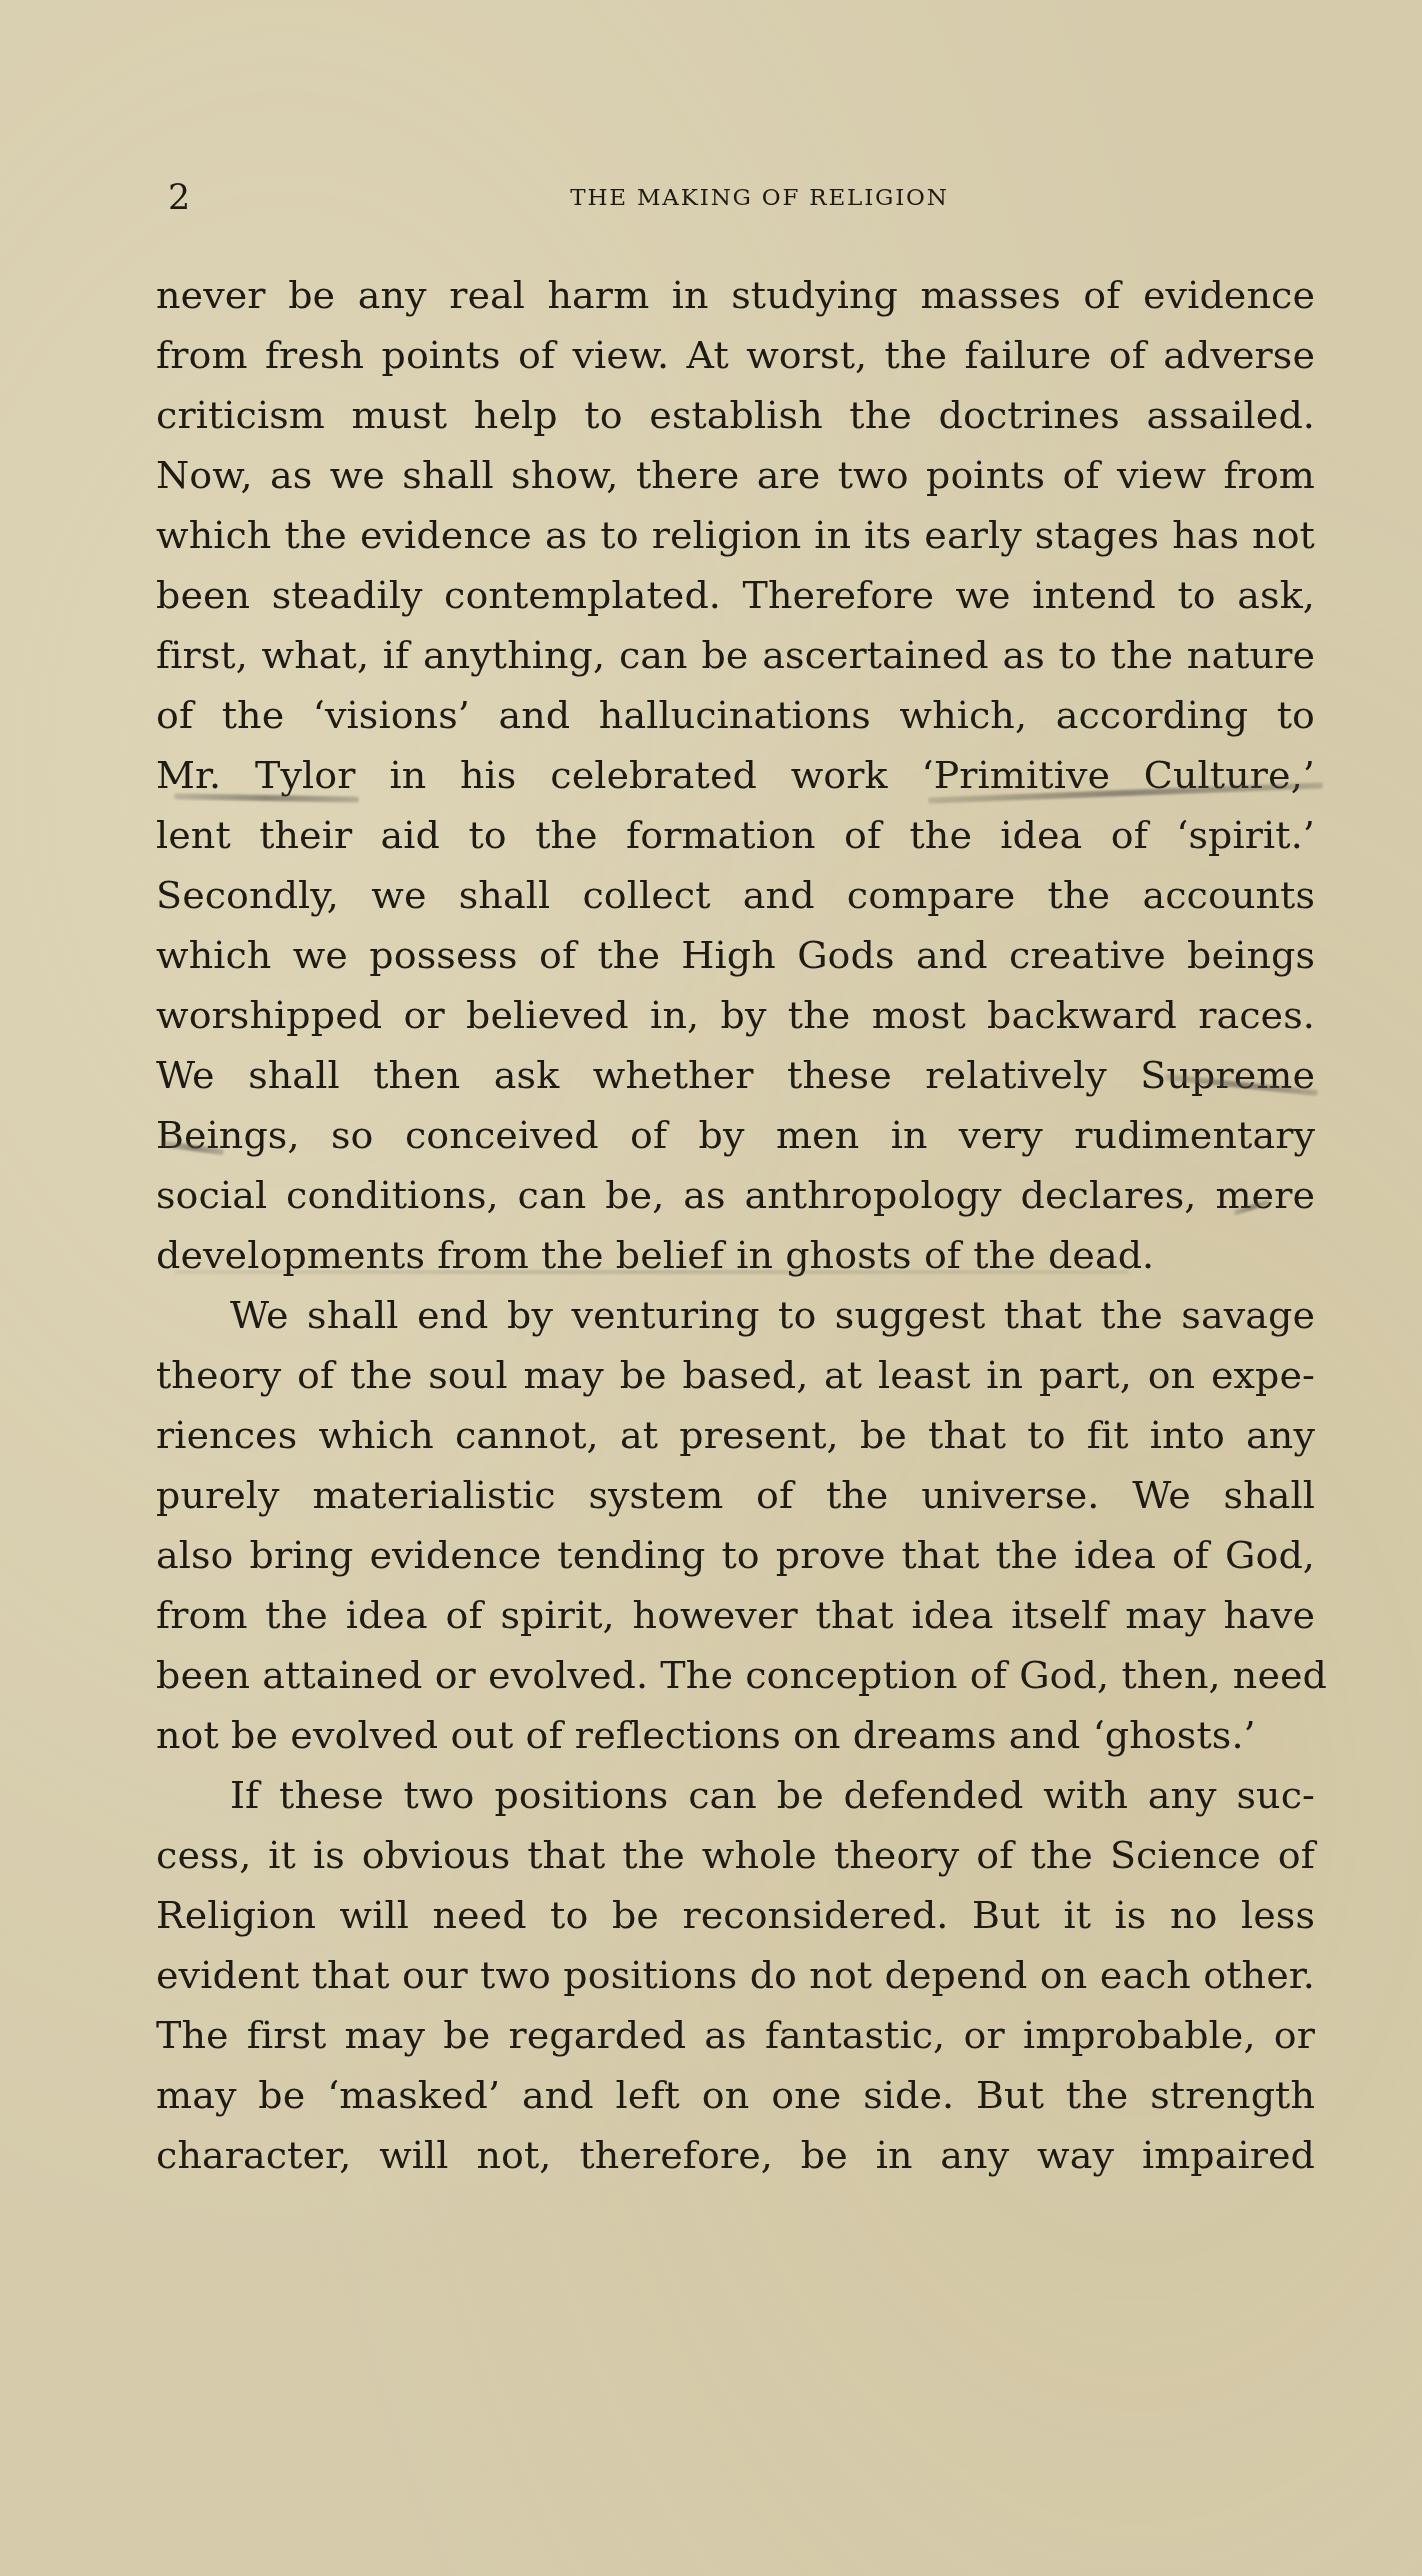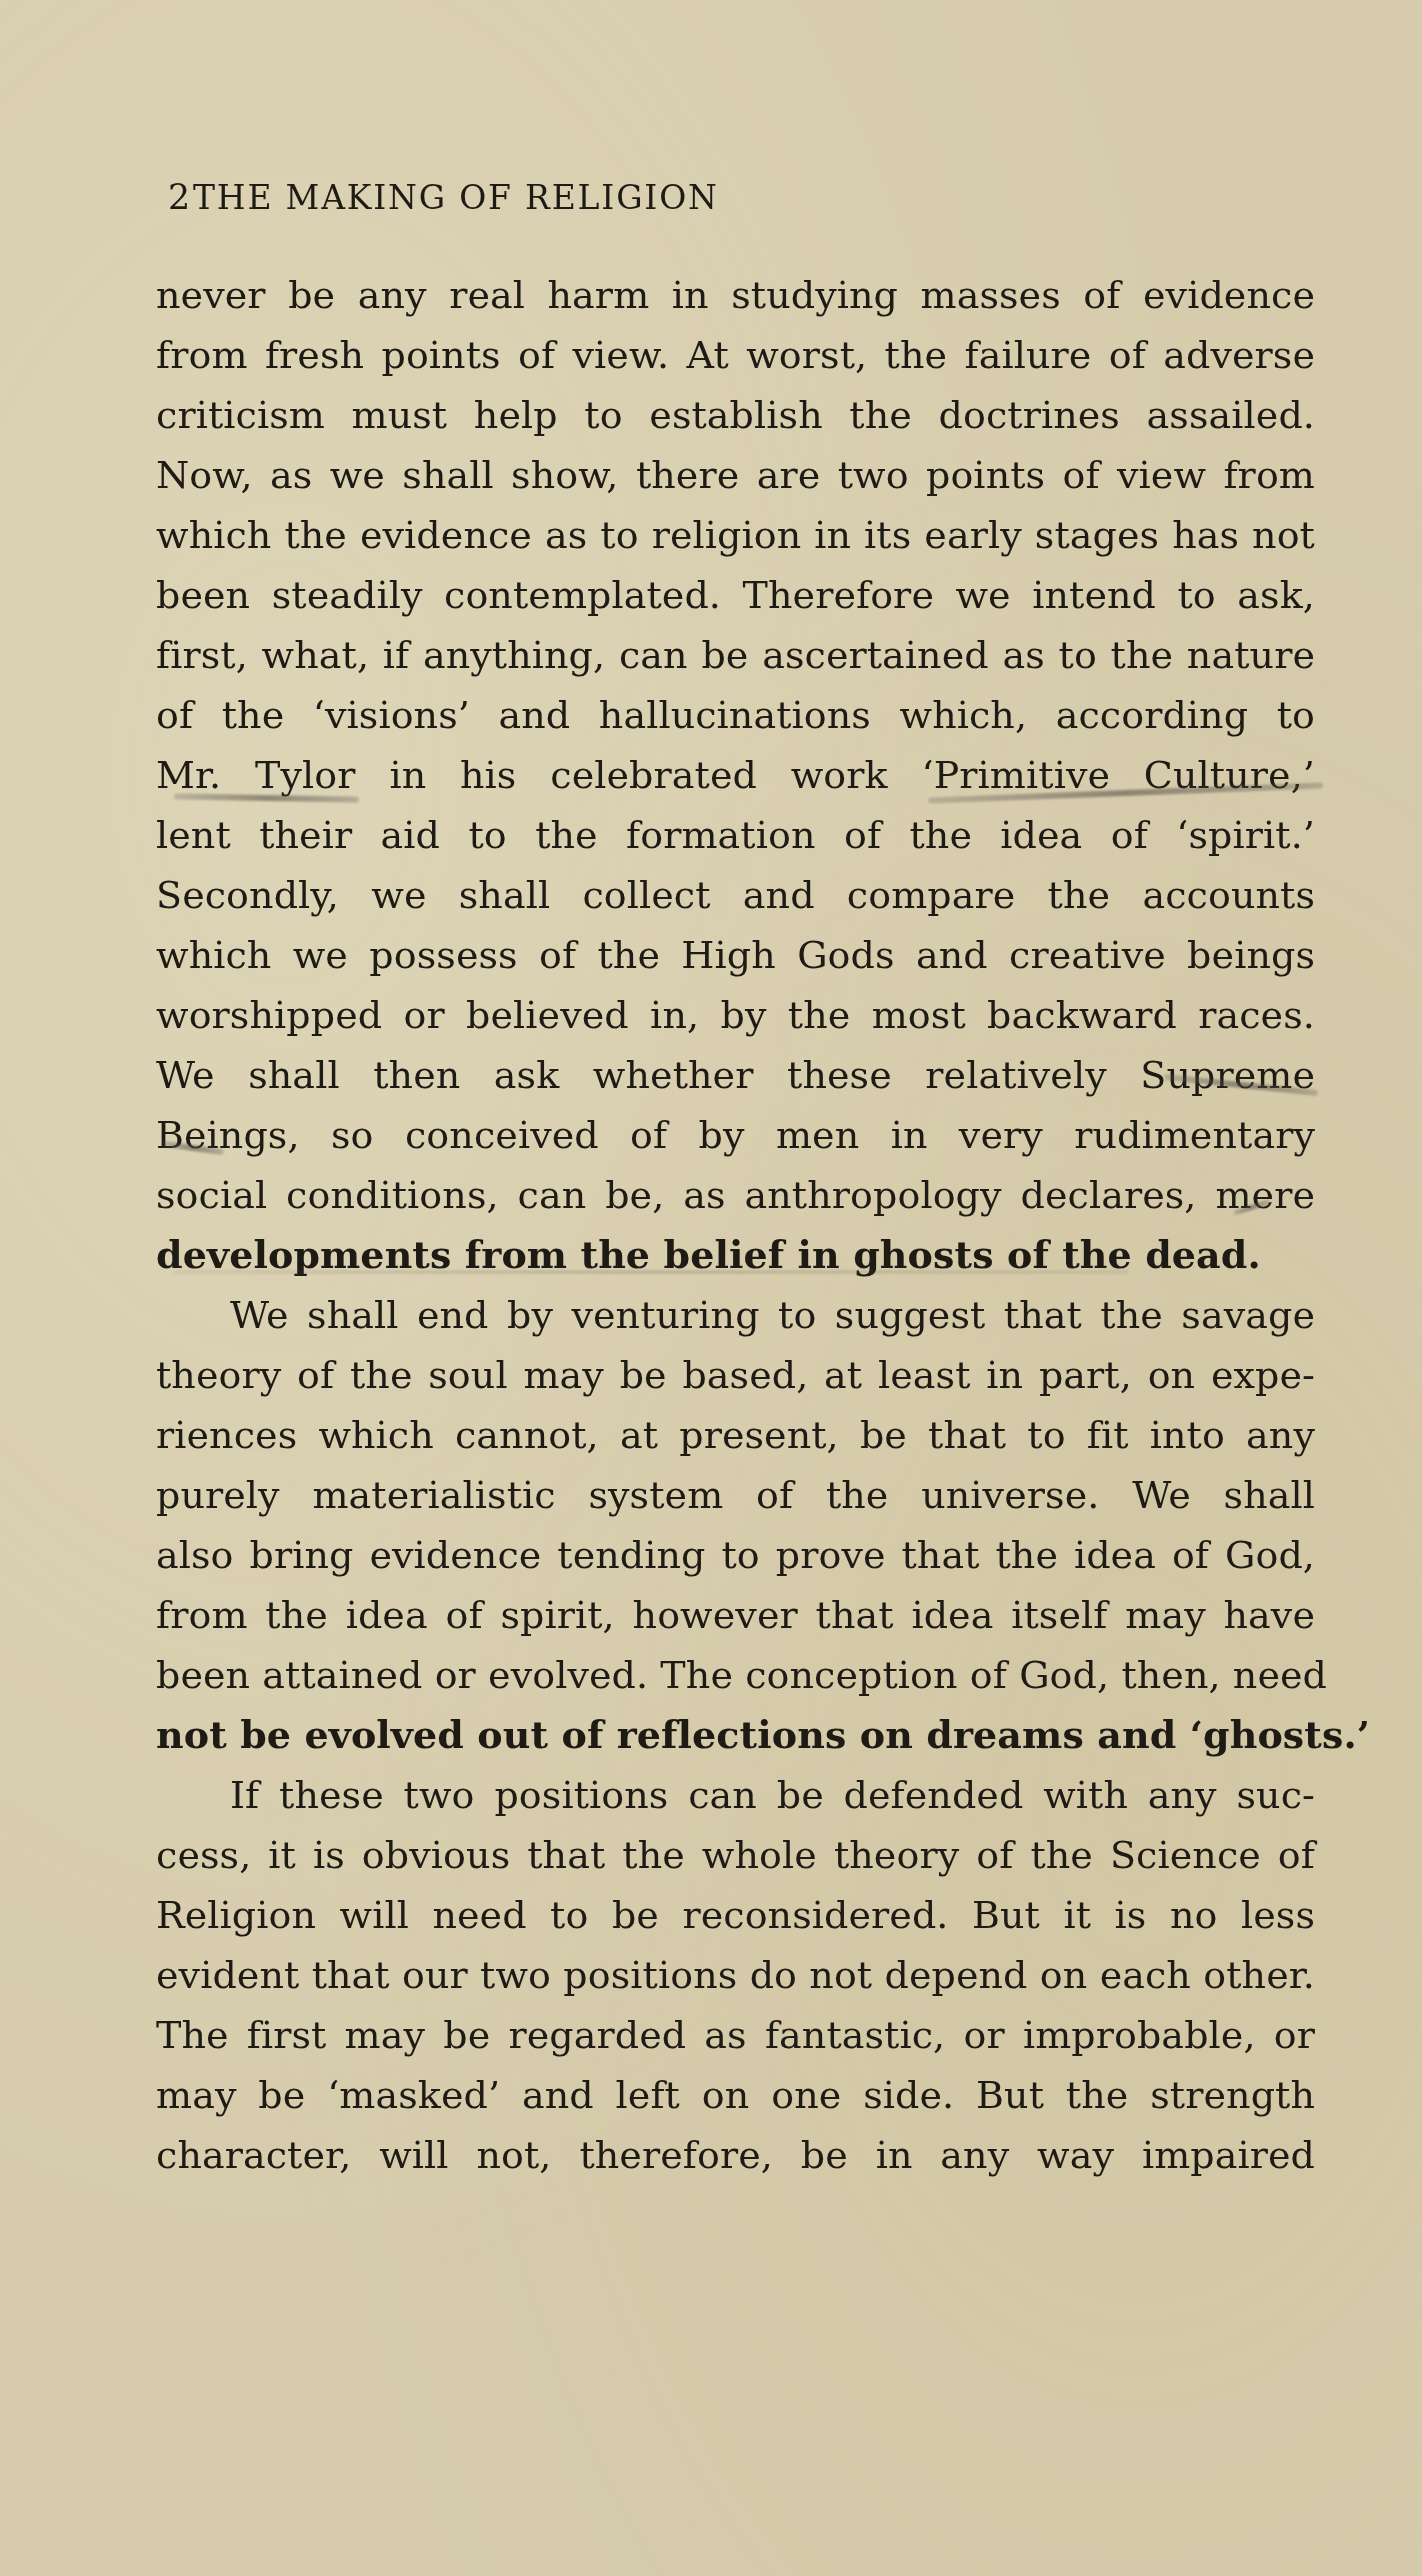--- a/index.html
+++ b/index.html
@@ -36,22 +36,22 @@
       left: 0;
       top: 0;
       font-size: 35px;
       line-height: 43px;
       letter-spacing: 0.6px;
     }
     .running-title {
       position: absolute;
       left: 0; right: 0;
       top: 0;
-      text-align: left;
-      font-size: 33px;
+      text-align: center;
+      font-size: 23px;
       line-height: 43px;
       letter-spacing: 1.8px;
       padding-left: 25px;
     }
     .body-text {
       position: absolute;
       top: 265px;
       left: 156px;
       width: 1159px;
     }
@@ -60,21 +60,20 @@
       height: 60px;
       font-size: 38px;
       line-height: 60px;
       white-space: nowrap;
       text-align: justify;
       text-align-last: justify;
       letter-spacing: 0.1px;
     }
     .line.last {
       text-align-last: left;
-      font-weight: bold;
     }
     .line.indent {
       padding-left: 74px;
     }
     .pencil {
       position: absolute;
       height: 6.2px;
       border-radius: 5px;
       background: linear-gradient(90deg, rgba(90,85,75,0.25), rgba(80,75,68,0.55), rgba(90,85,75,0.3));
       filter: blur(1.2px);

